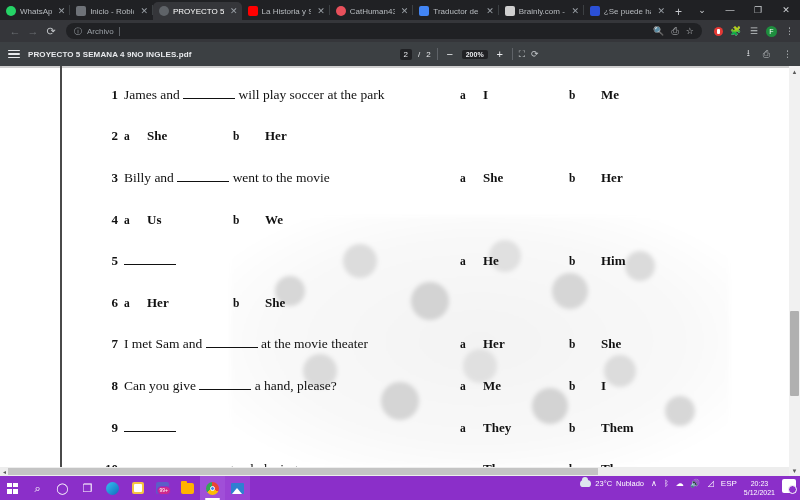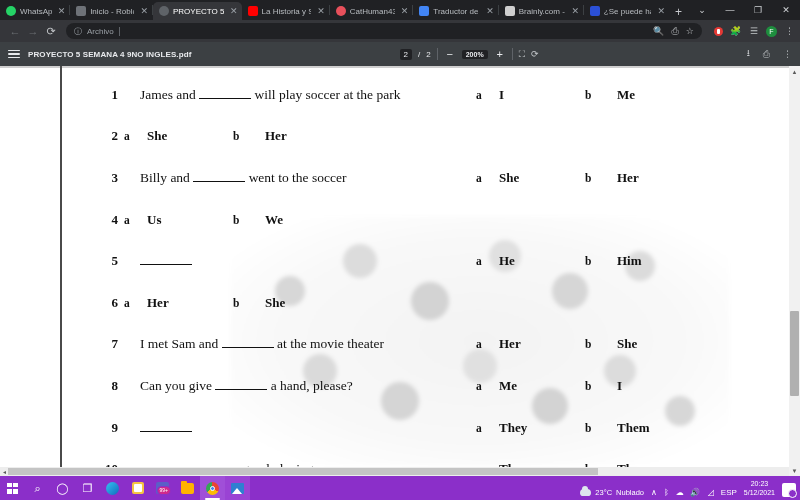--- a/index.html
+++ b/index.html
@@ -137,21 +137,21 @@
   .qrow {
     position: absolute; left: 0; width: 789px; height: 41.6px;
     display: flex; align-items: center;
   }
   .qnum {
     width: 50px; text-align: right; margin-left: 68px;
     font-family: "Liberation Serif", serif;
     font-weight: bold; font-size: 13px; color: #111;
   }
   .qtext {
-    margin-left: 22px; width: 330px;
+    margin-left: 6px; width: 330px;
     font-family: "Liberation Serif", serif;
     font-size: 13.5px; color: #111; white-space: nowrap;
   }
   .blank { display: inline-block; width: 52px; border-bottom: 1.5px solid #111; }
   .opt-a-letter { width: 14px; font-family: "Liberation Serif", serif; font-weight: bold; font-size: 11.5px; color: #111; }
   .opt-a-val { width: 86px; margin-left: 9px; font-family: "Liberation Serif", serif; font-weight: bold; font-size: 13px; color: #111; }
   .opt-b-letter { width: 14px; font-family: "Liberation Serif", serif; font-weight: bold; font-size: 11.5px; color: #111; }
   .opt-b-val { margin-left: 18px; font-family: "Liberation Serif", serif; font-weight: bold; font-size: 13px; color: #111; }
   .opt-wrap { display: flex; align-items: center; margin-left: 6px; }
 
@@ -187,21 +187,21 @@
   .ic-folder::before { content:""; position:absolute; top:-2px; left:0; width:6px; height:3px; background:#ffb300; border-radius:1px 1px 0 0; }
   .ic-chrome { width: 13px; height: 13px; border-radius: 50%;
                background: conic-gradient(#ea4335 0 33%, #fbbc05 33% 66%, #34a853 66% 100%);
                position: relative; }
   .ic-chrome::after { content:""; position:absolute; inset:4px; background:#4285f4; border-radius:50%; border:1px solid #fff; }
   .ic-photos { width: 13px; height: 11px; background: #2f7fd1; border-radius: 1px; position: relative; overflow:hidden; }
   .ic-photos::after { content:""; position:absolute; bottom:0; left:1px; width:0; height:0;
                       border-left:5px solid transparent; border-right:5px solid transparent; border-bottom:6px solid #fff; }
   .running { position: absolute; bottom: 0; left: 5px; width: 15px; height: 2px; background: #fff; border-radius: 1px; }
 
-  .tray { margin-left: auto; display: flex; align-items: flex-end; gap: 7px; padding-right: 4px; color: #fff; font-size: 7.5px; }
+  .tray { margin-left: auto; display: flex; align-items: flex-start; gap: 7px; padding-right: 4px; color: #fff; font-size: 7.5px; }
   .tray-weather { display: flex; align-items: center; gap: 4px; }
   .cloudic { width: 11px; height: 7px; background: #dfe6ee; border-radius: 5px 5px 4px 4px; position: relative; }
   .cloudic::before { content:""; position:absolute; top:-3px; left:2px; width:6px; height:6px; background:#dfe6ee; border-radius:50%; }
   .tray-ic { color: #fff; font-size: 8px; }
   .tray-clock { text-align: center; line-height: 9px; font-size: 7px; }
   .tray-action { width: 14px; height: 14px; background: #fff; border-radius: 2px; position: relative; }
   .tray-action::after { content:""; position:absolute; right:-1px; bottom:-1px; width:7px; height:7px;
                         background:#8b2fc9; color:#fff; font-size:5px; border-radius:50%;
                         border:1px solid #fff; }
 </style>
@@ -351,21 +351,21 @@
         <span class="opt-wrap">
           <span class="opt-a-letter">a</span>
           <span class="opt-a-val">She</span>
           <span class="opt-b-letter">b</span>
           <span class="opt-b-val">Her</span>
         </span>
       </div>
 
       <div class="qrow" style="top:91.2px">
         <span class="qnum">3</span>
-        <span class="qtext"><span>Billy and </span><span class="blank"></span><span> went to the soccer</span></span>
+        <span class="qtext"><span>Billy and </span><span class="blank"></span><span> went to the movie</span></span>
         <span class="opt-wrap">
           <span class="opt-a-letter">a</span>
           <span class="opt-a-val">She</span>
           <span class="opt-b-letter">b</span>
           <span class="opt-b-val">Her</span>
         </span>
       </div>
 
       <div class="qrow" style="top:132.8px">
         <span class="qnum">4</span>

